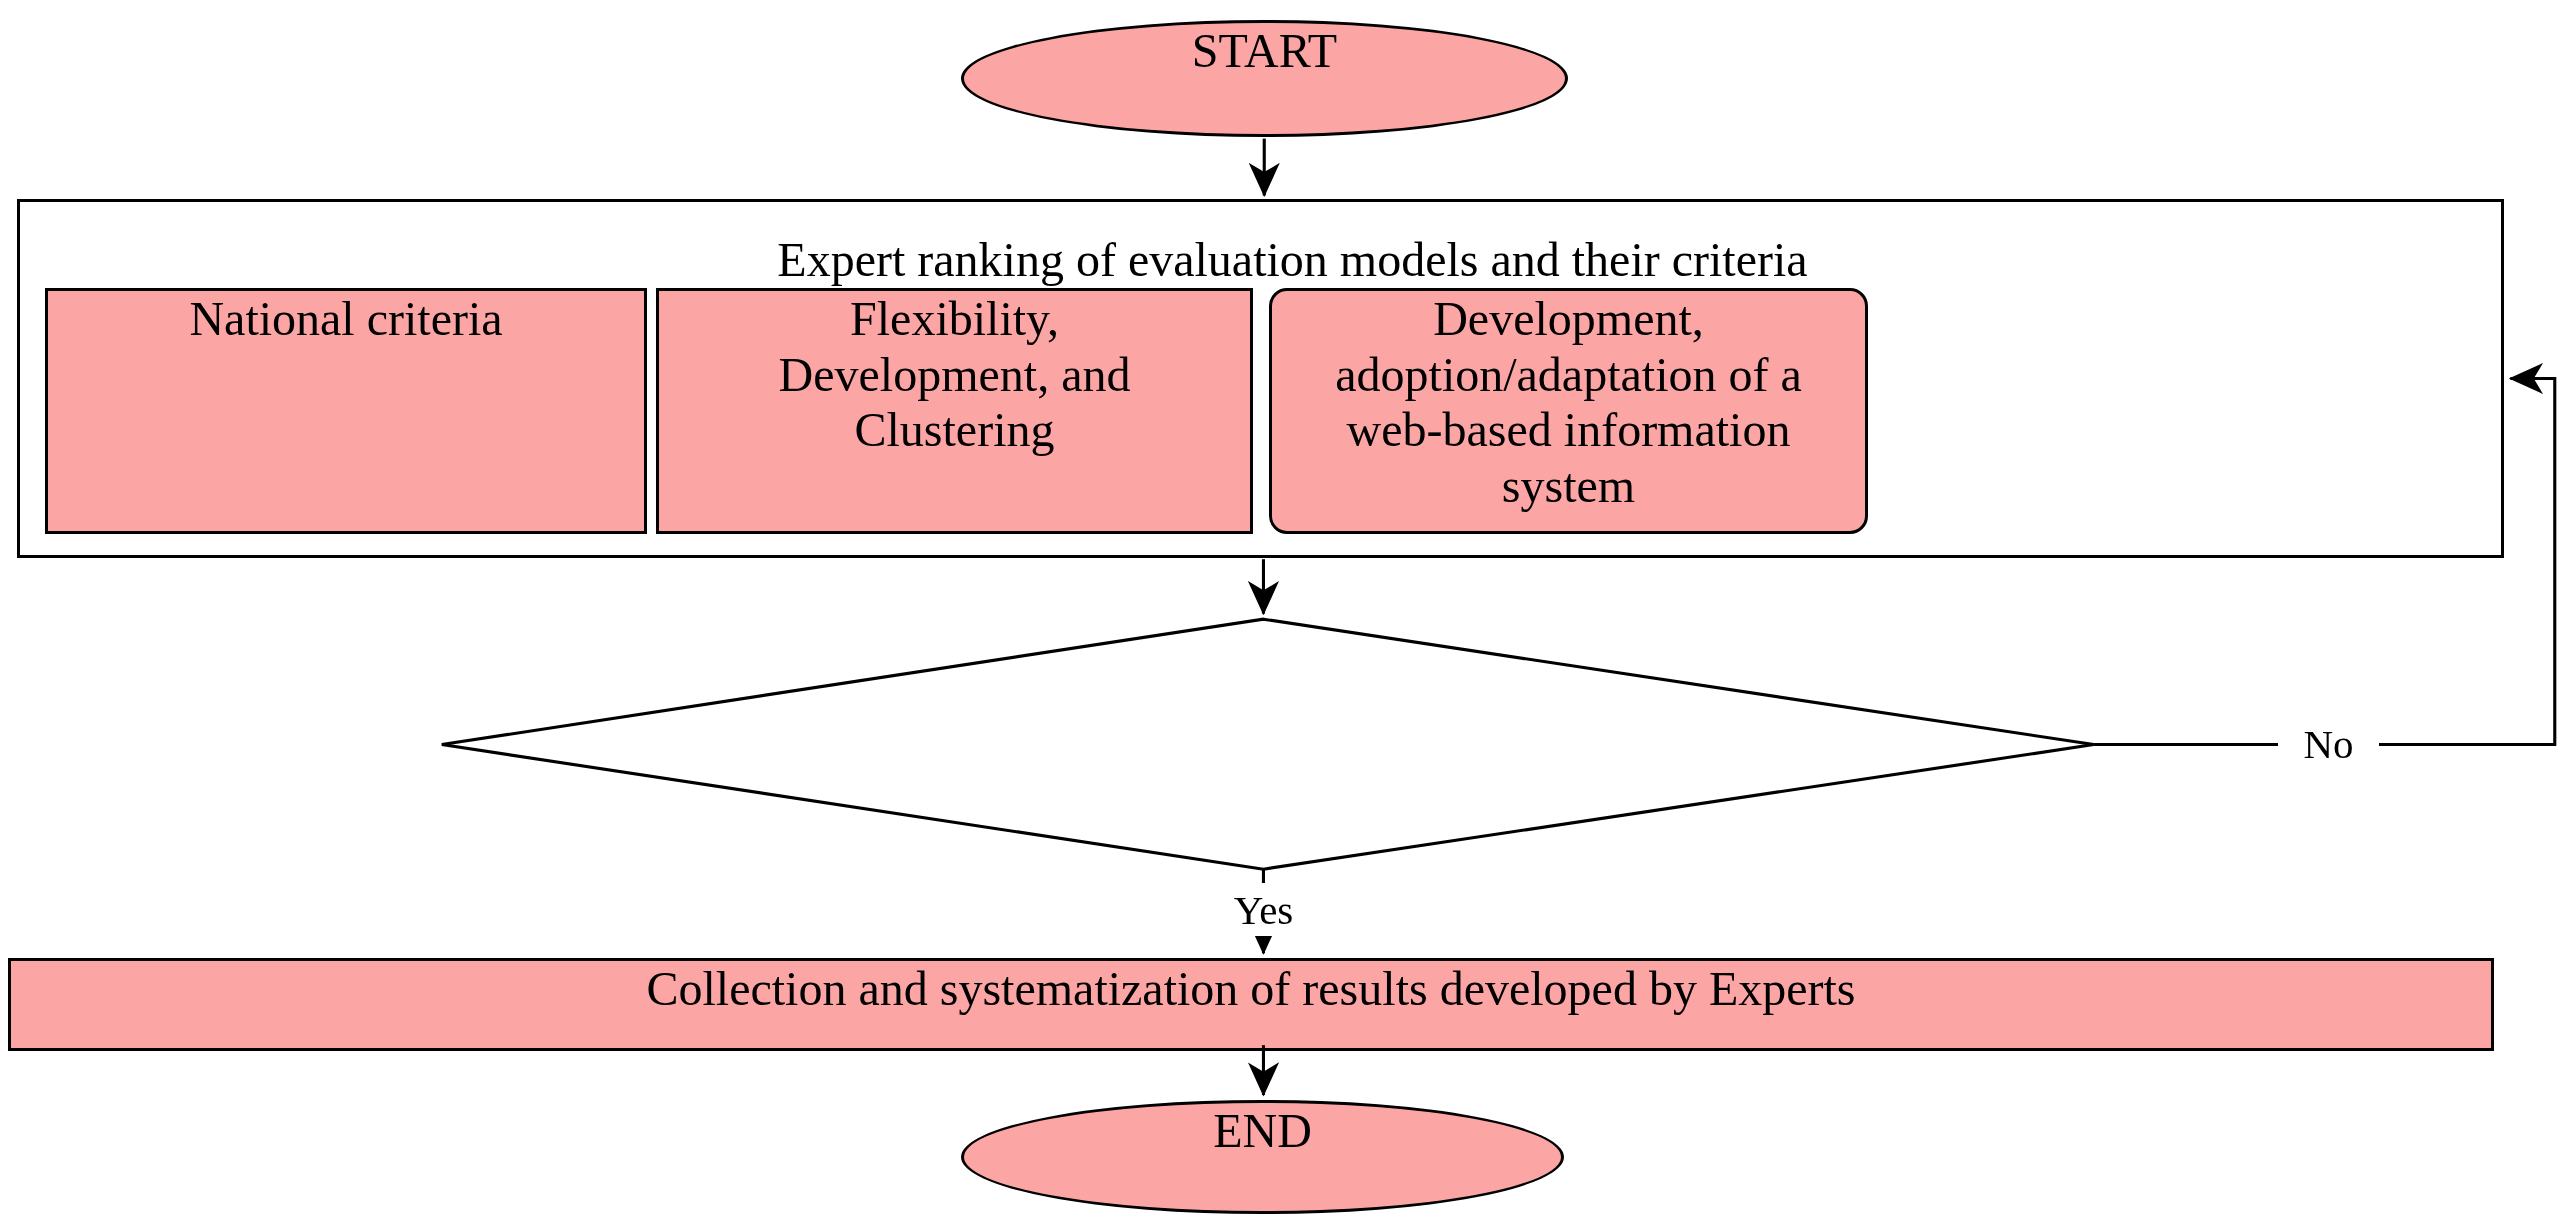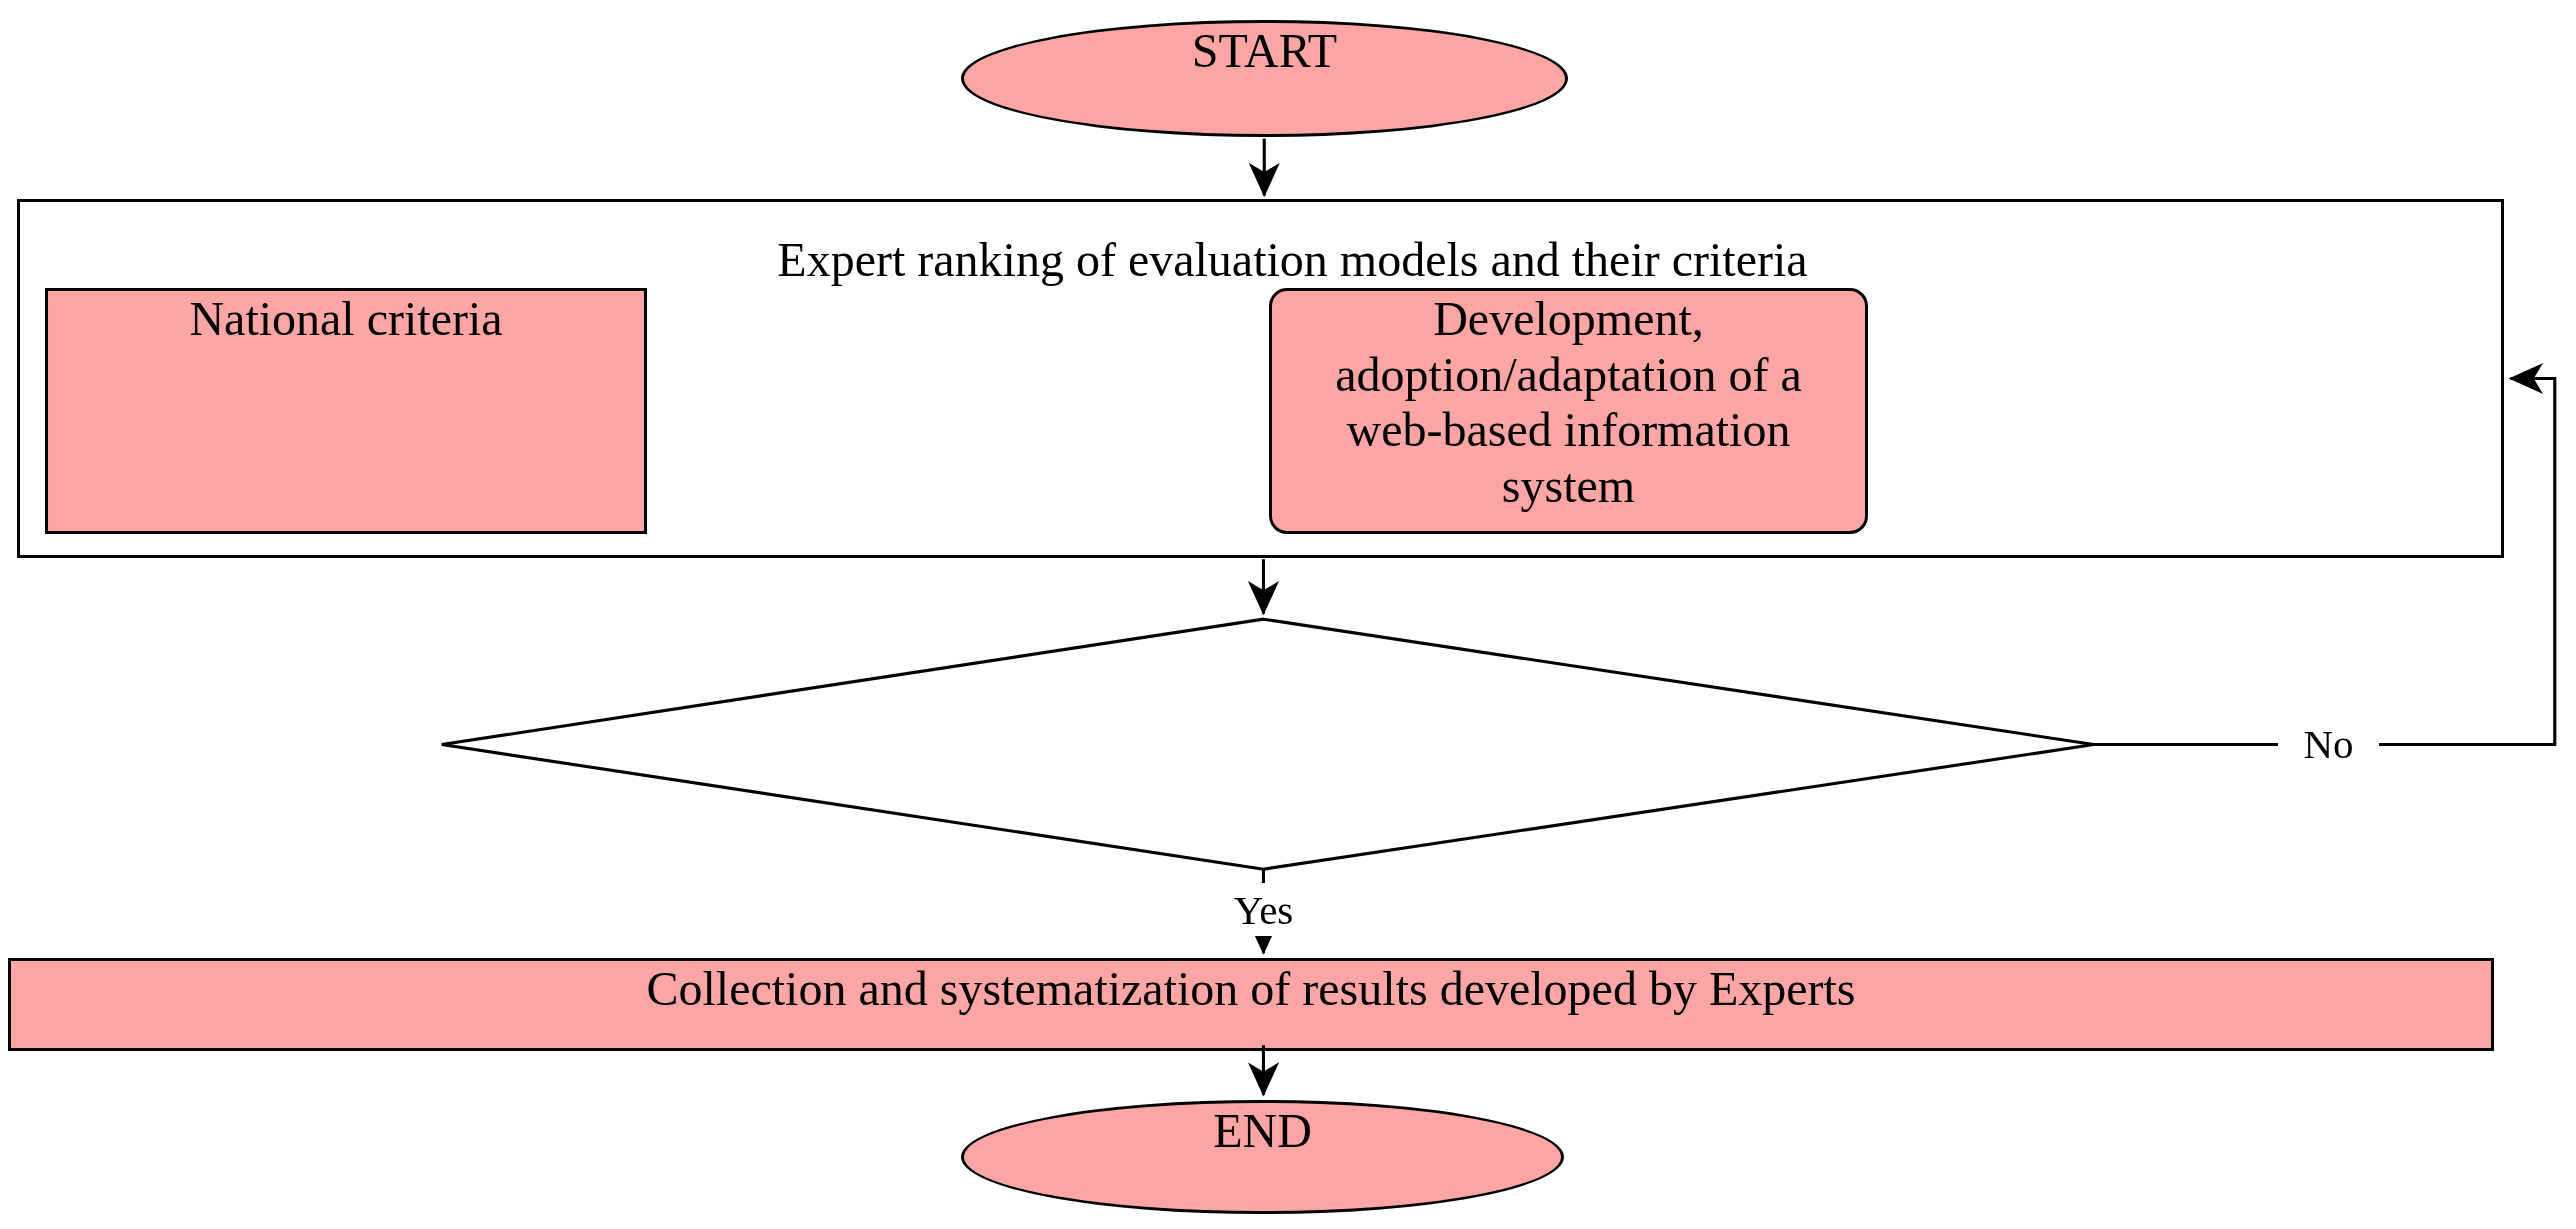--- a/index.html
+++ b/index.html
@@ -47,20 +47,23 @@
     <span class="txt">START</span>
   </div>
 
   <div class="group-box" style="left:17px;top:199px;width:2487px;height:359px;">
     <div class="group-title">Expert ranking of evaluation models and their criteria</div>
 
     <div class="node criterion" style="left:25px;top:86px;width:602px;height:246px;">
       <span class="inner" style="width:545px;">National criteria</span>
     </div>
 
+    <div class="node criterion" style="left:636px;top:86px;width:597px;height:246px;">
+      <span class="inner" style="width:421px;">Flexibility, Development, and Clustering</span>
+    </div>
 
     <div class="node criterion" style="left:1249px;top:86px;width:599px;height:246px;border-radius:18px;">
       <span class="inner" style="width:499px;">Development, adoption/adaptation of a web-based information system</span>
     </div>
 
   </div>
 
   <svg class="connectors" width="2576" height="1229" viewBox="0 0 3307 1578">
     <defs>
       <marker id="ah" markerUnits="userSpaceOnUse" markerWidth="46" markerHeight="40" refX="42" refY="20" orient="auto">

